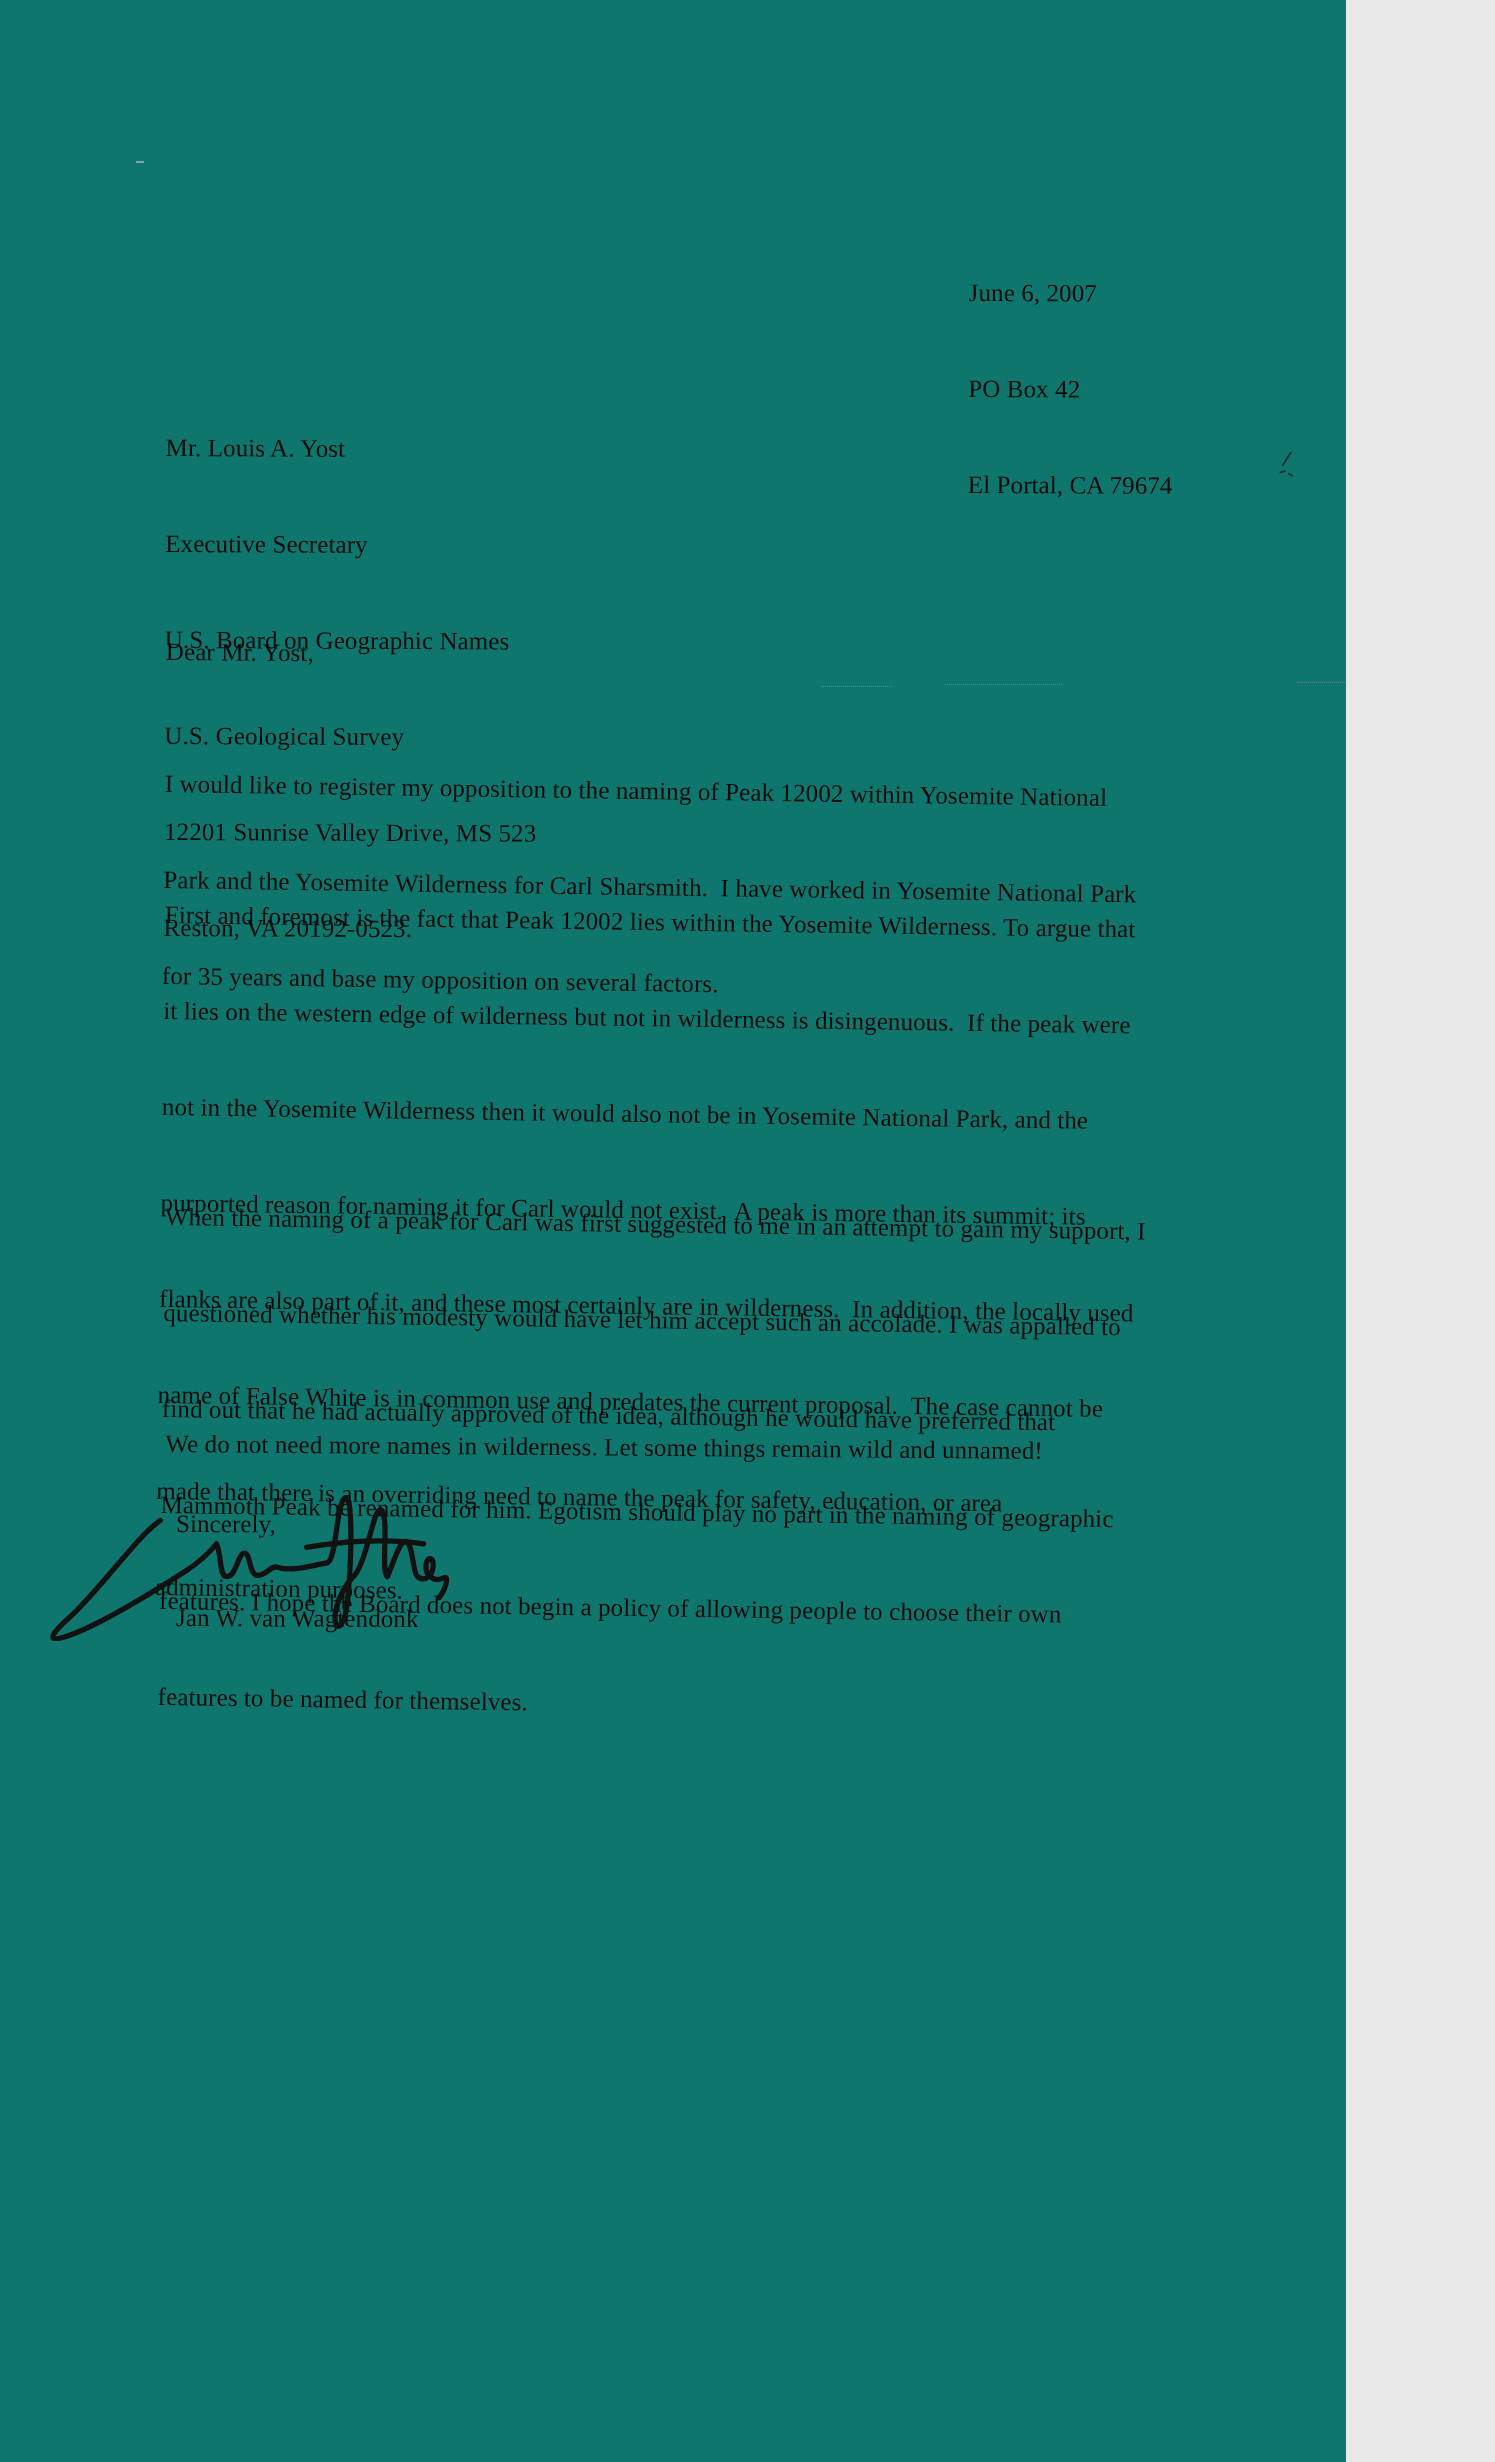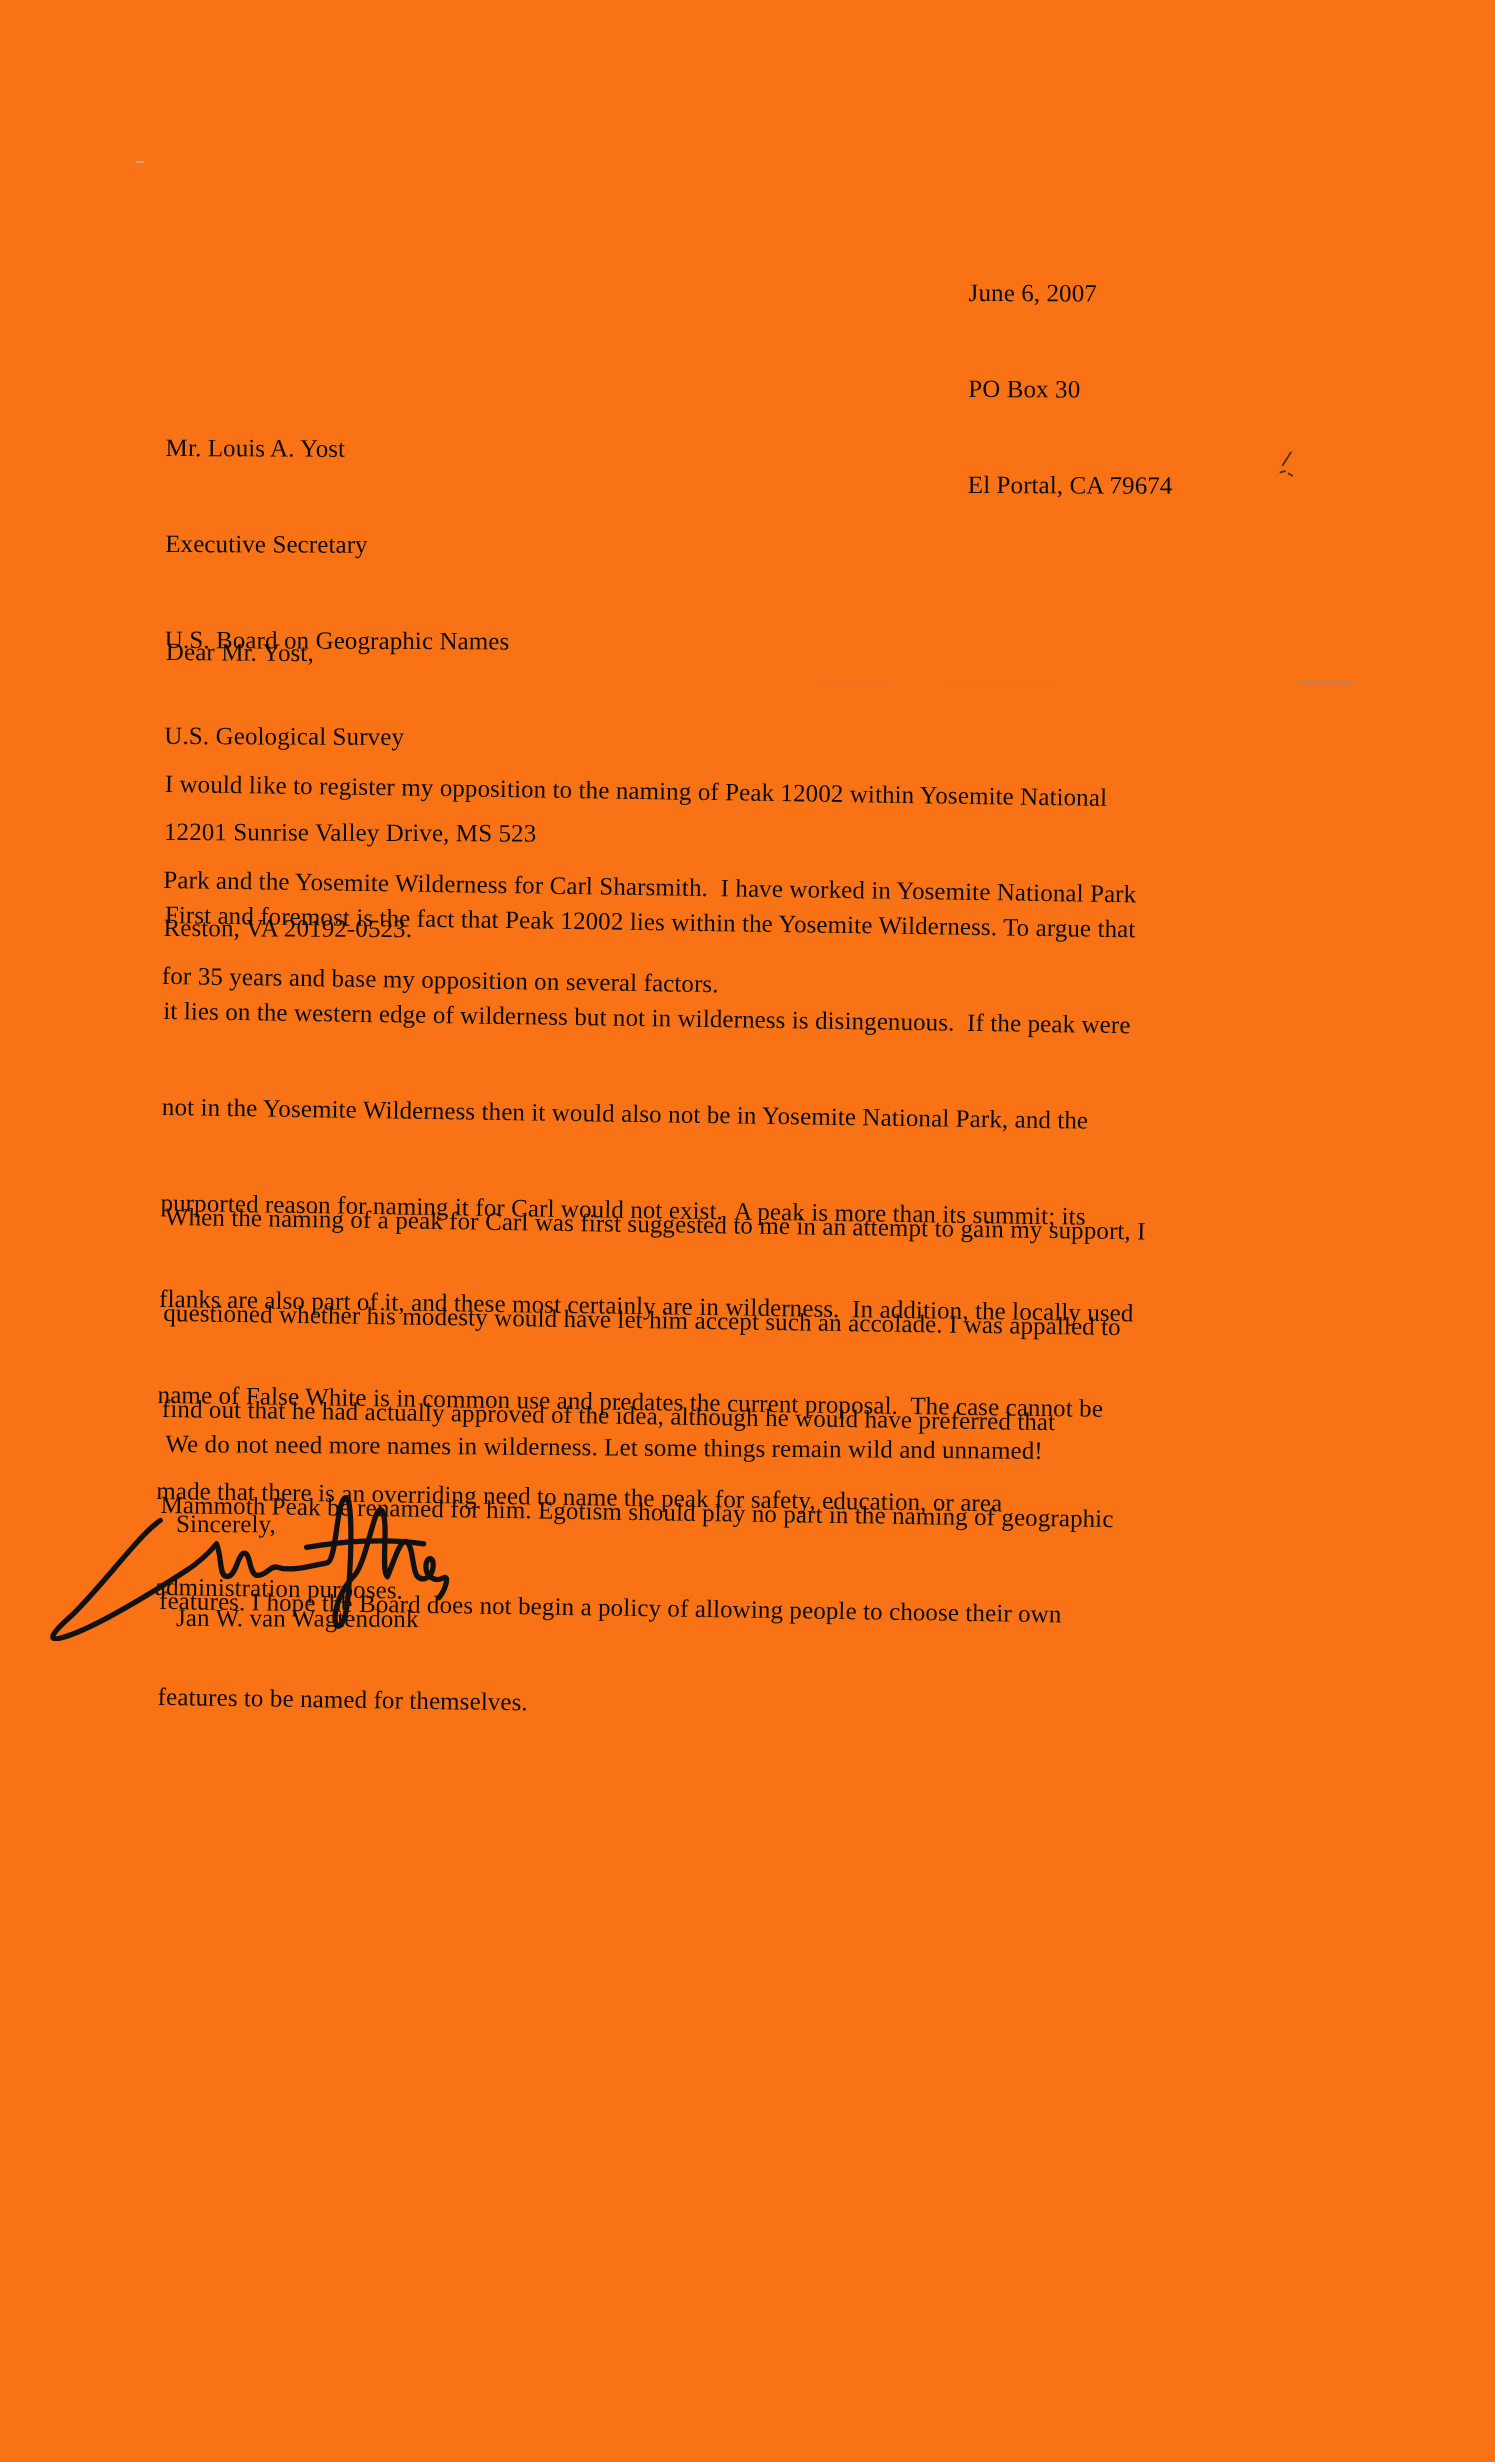--- a/index.html
+++ b/index.html
@@ -2,23 +2,23 @@
 <html style="font-size:9.4px"><head>
 <meta charset="utf-8">
 <style>
   html, body {
     margin: 0;
     padding: 0;
     background: #e8e8e8;
   }
   .page {
     position: relative;
-    width: 1495px;
+    width: 1346px;
     height: 2462px;
-    background: #f97316;
+    background: #0f766e;
     font-family: "Liberation Serif", "DejaVu Serif", serif;
     color: #0b0b0b;
     overflow: hidden;
   }
   .block {
     position: absolute;
     font-size: 25px;
     line-height: 32px;
     white-space: pre;
     letter-spacing: 0.1px;
@@ -56,21 +56,21 @@
     opacity: 0.85;
   }
 </style>
 </head>
 <body>
 
 <div class="page">
 
   <div class="block tilt-1" style="left:969px; top:213px;">
     <div class="line">June 6, 2007</div>
-    <div class="line">PO Box 30</div>
+    <div class="line">PO Box 42</div>
     <div class="line">El Portal, CA 79674</div>
   </div>
 
   <div class="block tilt-1" style="left:166px; top:368px;">
     <div class="line">Mr. Louis A. Yost</div>
     <div class="line">Executive Secretary</div>
     <div class="line">U.S. Board on Geographic Names</div>
     <div class="line">U.S. Geological Survey</div>
     <div class="line">12201 Sunrise Valley Drive, MS 523</div>
     <div class="line">Reston, VA 20192-0523.</div>

